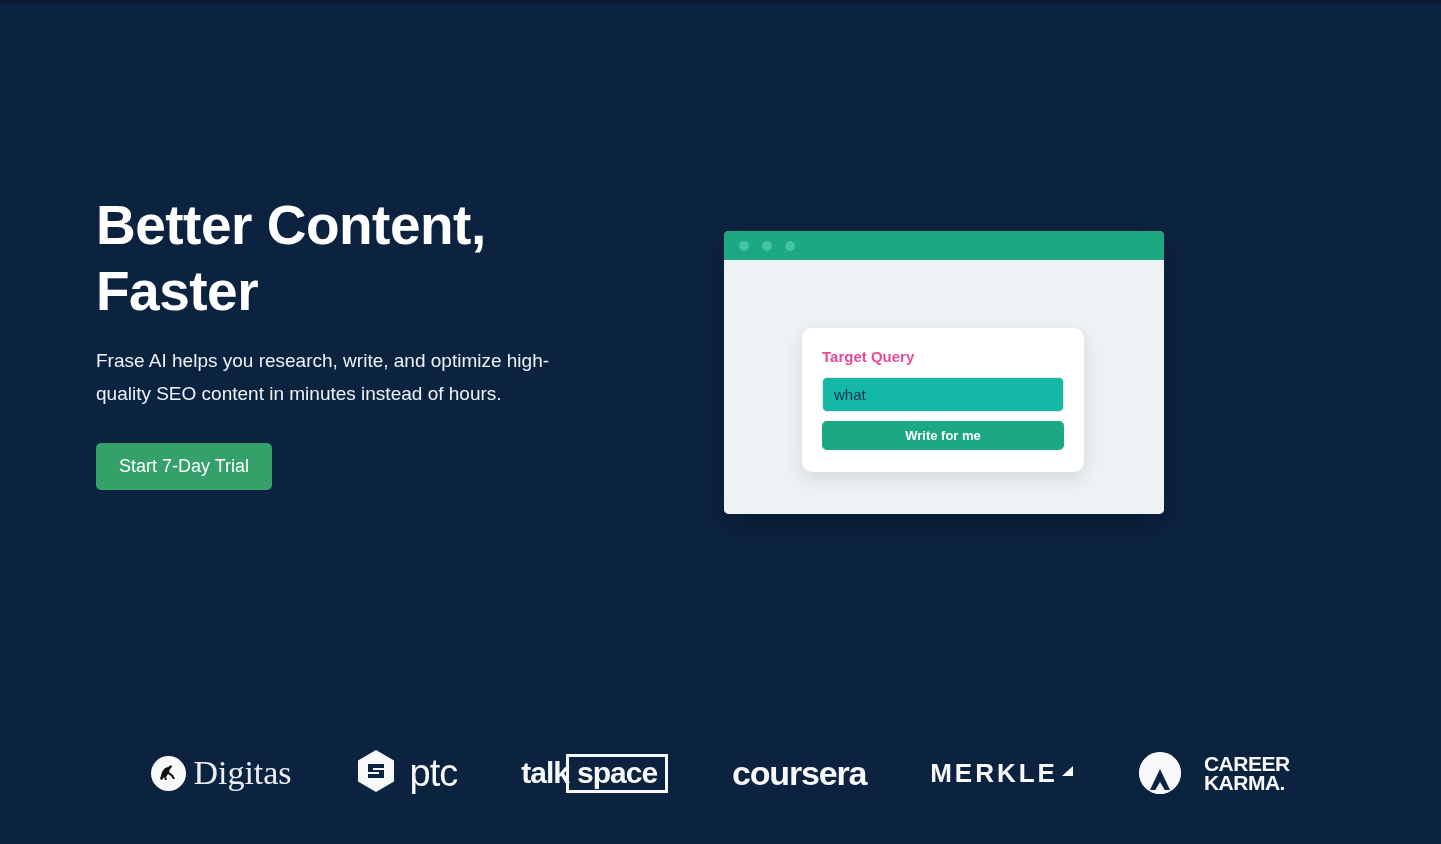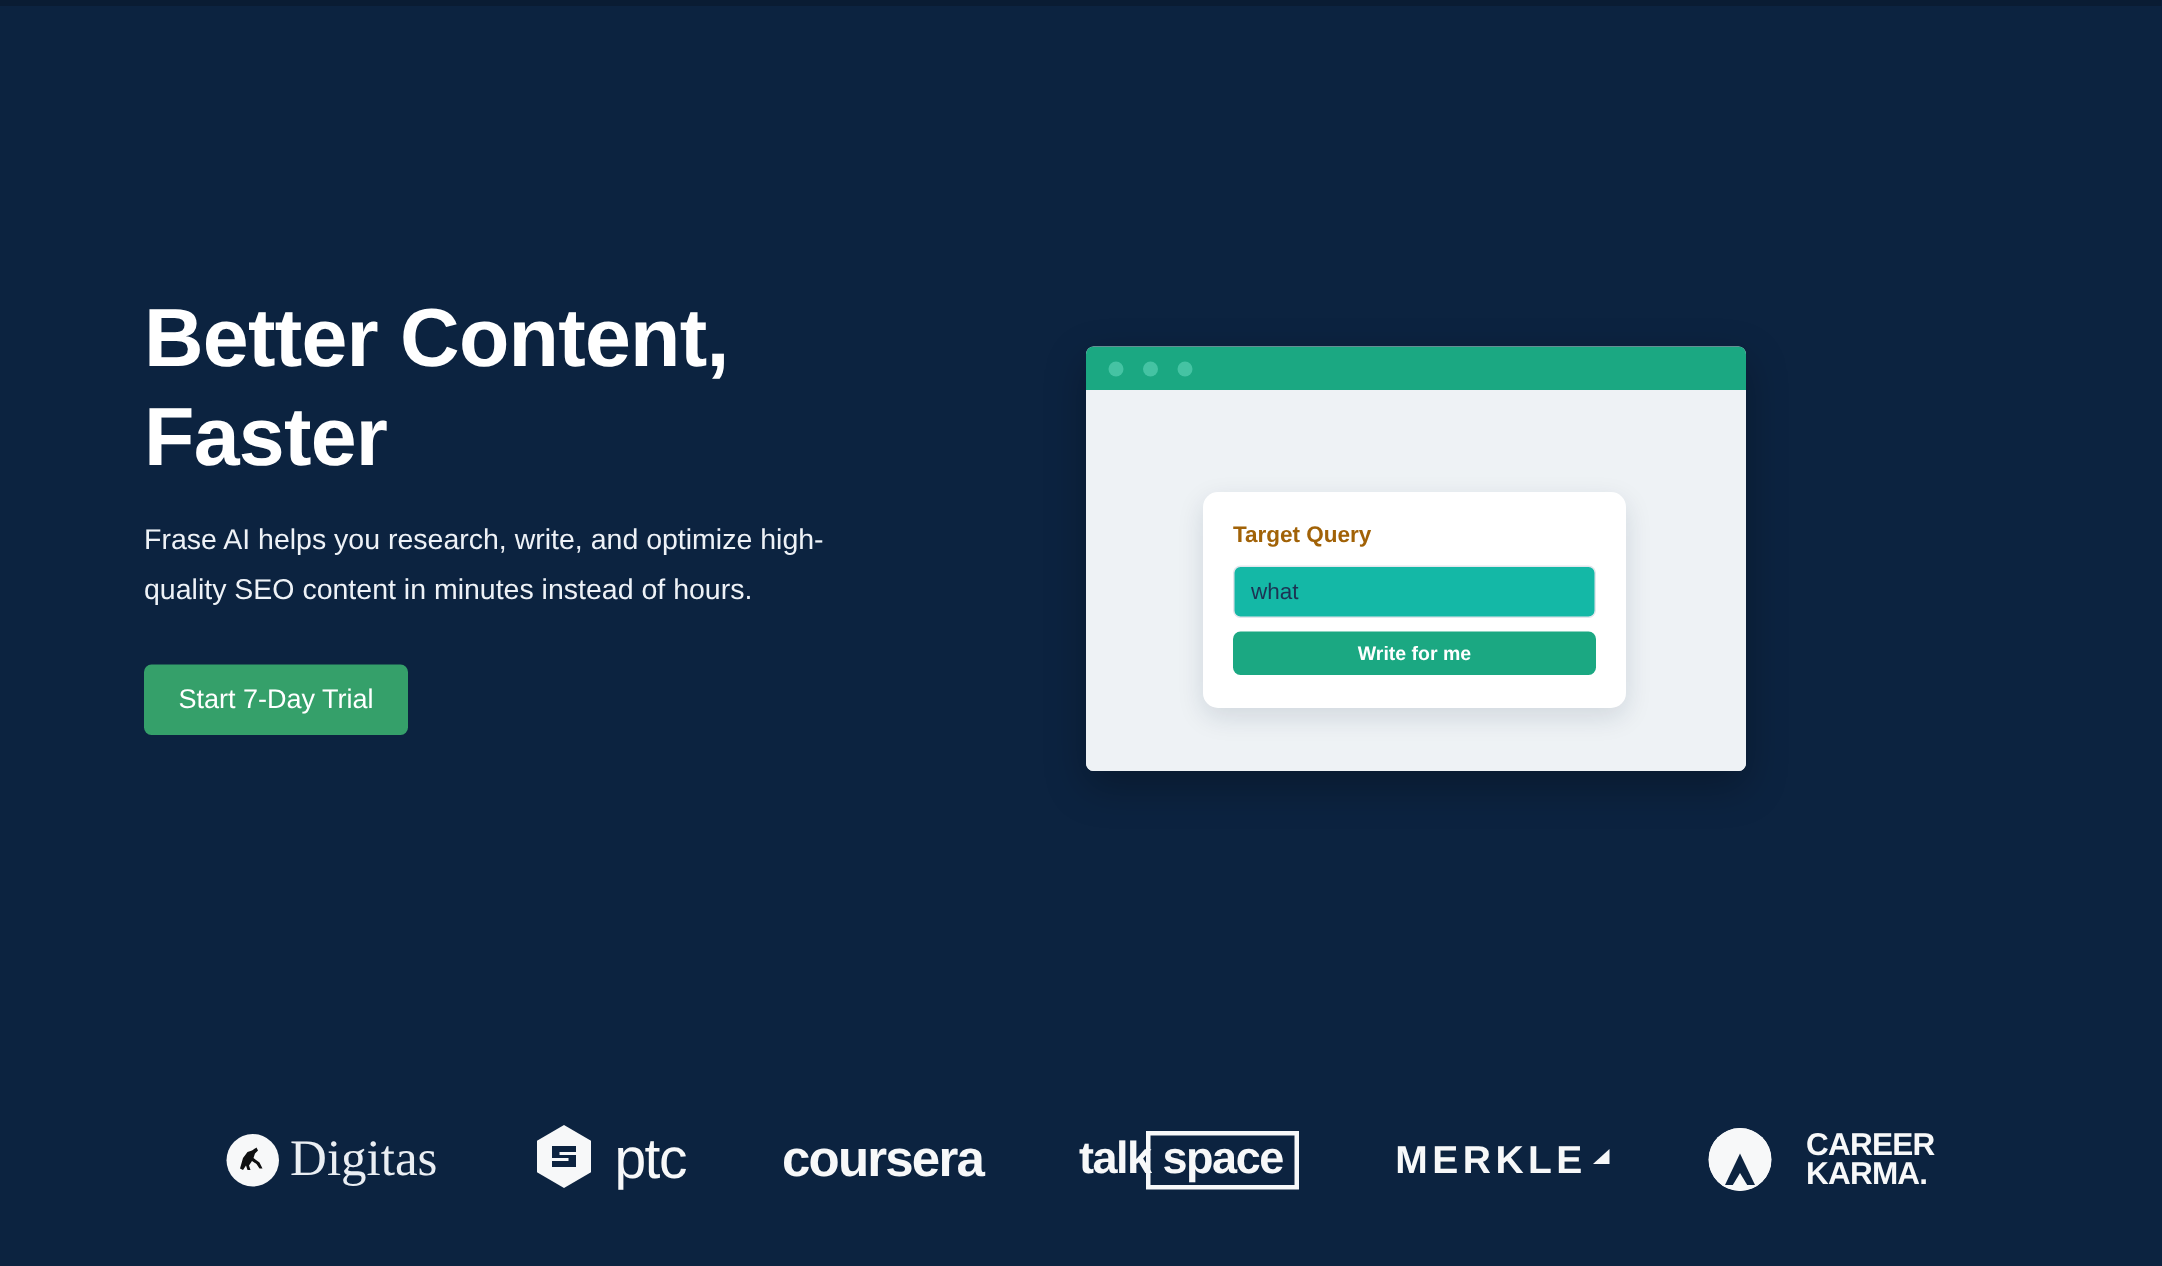--- a/index.html
+++ b/index.html
@@ -51,21 +51,21 @@
     box-shadow: 0 10px 28px rgba(0,0,0,0.28);
   }
   .mockup-bar { height: 29px; background: #1ba882; display: flex; align-items: center; gap: 13px; padding-left: 15px; }
   .mk-dot { width: 10px; height: 10px; border-radius: 50%; background: #45c3a3; }
   .mockup-body { position: relative; height: 254px; background: #eef2f5; }
   .query-card {
     position: absolute; left: 78px; top: 68px; width: 282px;
     background: #ffffff; border-radius: 10px; padding: 20px 20px 22px 20px;
     box-shadow: 0 6px 18px rgba(16,38,66,0.13);
   }
-  .query-label { color: #a16207; font-size: 15px; font-weight: bold; margin-bottom: 12px; }
+  .query-label { color: #ec4899; font-size: 15px; font-weight: bold; margin-bottom: 12px; }
   .query-input {
     width: 100%; height: 35px; border: 1px solid #e2e6ec; border-radius: 5px;
     padding: 0 11px; font-family: "Liberation Sans", sans-serif; font-size: 15px; color: #1d3353;
     background: #14b8a6; outline: none;
   }
   .query-btn {
     width: 100%; height: 29px; margin-top: 9px; background: #1ba882; border: none;
     border-radius: 5px; color: #ffffff; font-family: "Liberation Sans", sans-serif;
     font-size: 13px; font-weight: bold; cursor: pointer;
   }
@@ -145,29 +145,29 @@
     <div class="logo ptc">
       <span>
         <svg width="40" height="44" viewBox="0 0 40 44">
           <path d="M20 1 L38 11.5 L38 32.5 L20 43 L2 32.5 L2 11.5 Z" fill="#ffffff"></path>
           <path d="M12 15 L28 15 L28 19 L17 19 L17 21 L28 21 L28 29 L12 29 L12 25 L23 25 L23 23 L12 23 Z" fill="#0c2340"></path>
         </svg>
       </span>
       <span class="ptc-text">ptc</span>
     </div>
 
-    <div class="logo">
-      <span class="coursera-text">coursera</span>
-    </div>
-
     <div class="logo talkspace">
       <span class="ts-a">talk</span>
       <span class="ts-box">
         <span class="ts-b">space</span>
       </span>
+    </div>
+
+    <div class="logo">
+      <span class="coursera-text">coursera</span>
     </div>
 
     <div class="logo merkle">
       <span class="merkle-text">MERKLE</span>
       <span>
         <svg width="14" height="14" viewBox="0 0 14 14">
             <path d="M1 12 L12 12 L12 2 Z" fill="#ffffff"></path>
           </svg>
       </span>
     </div>

